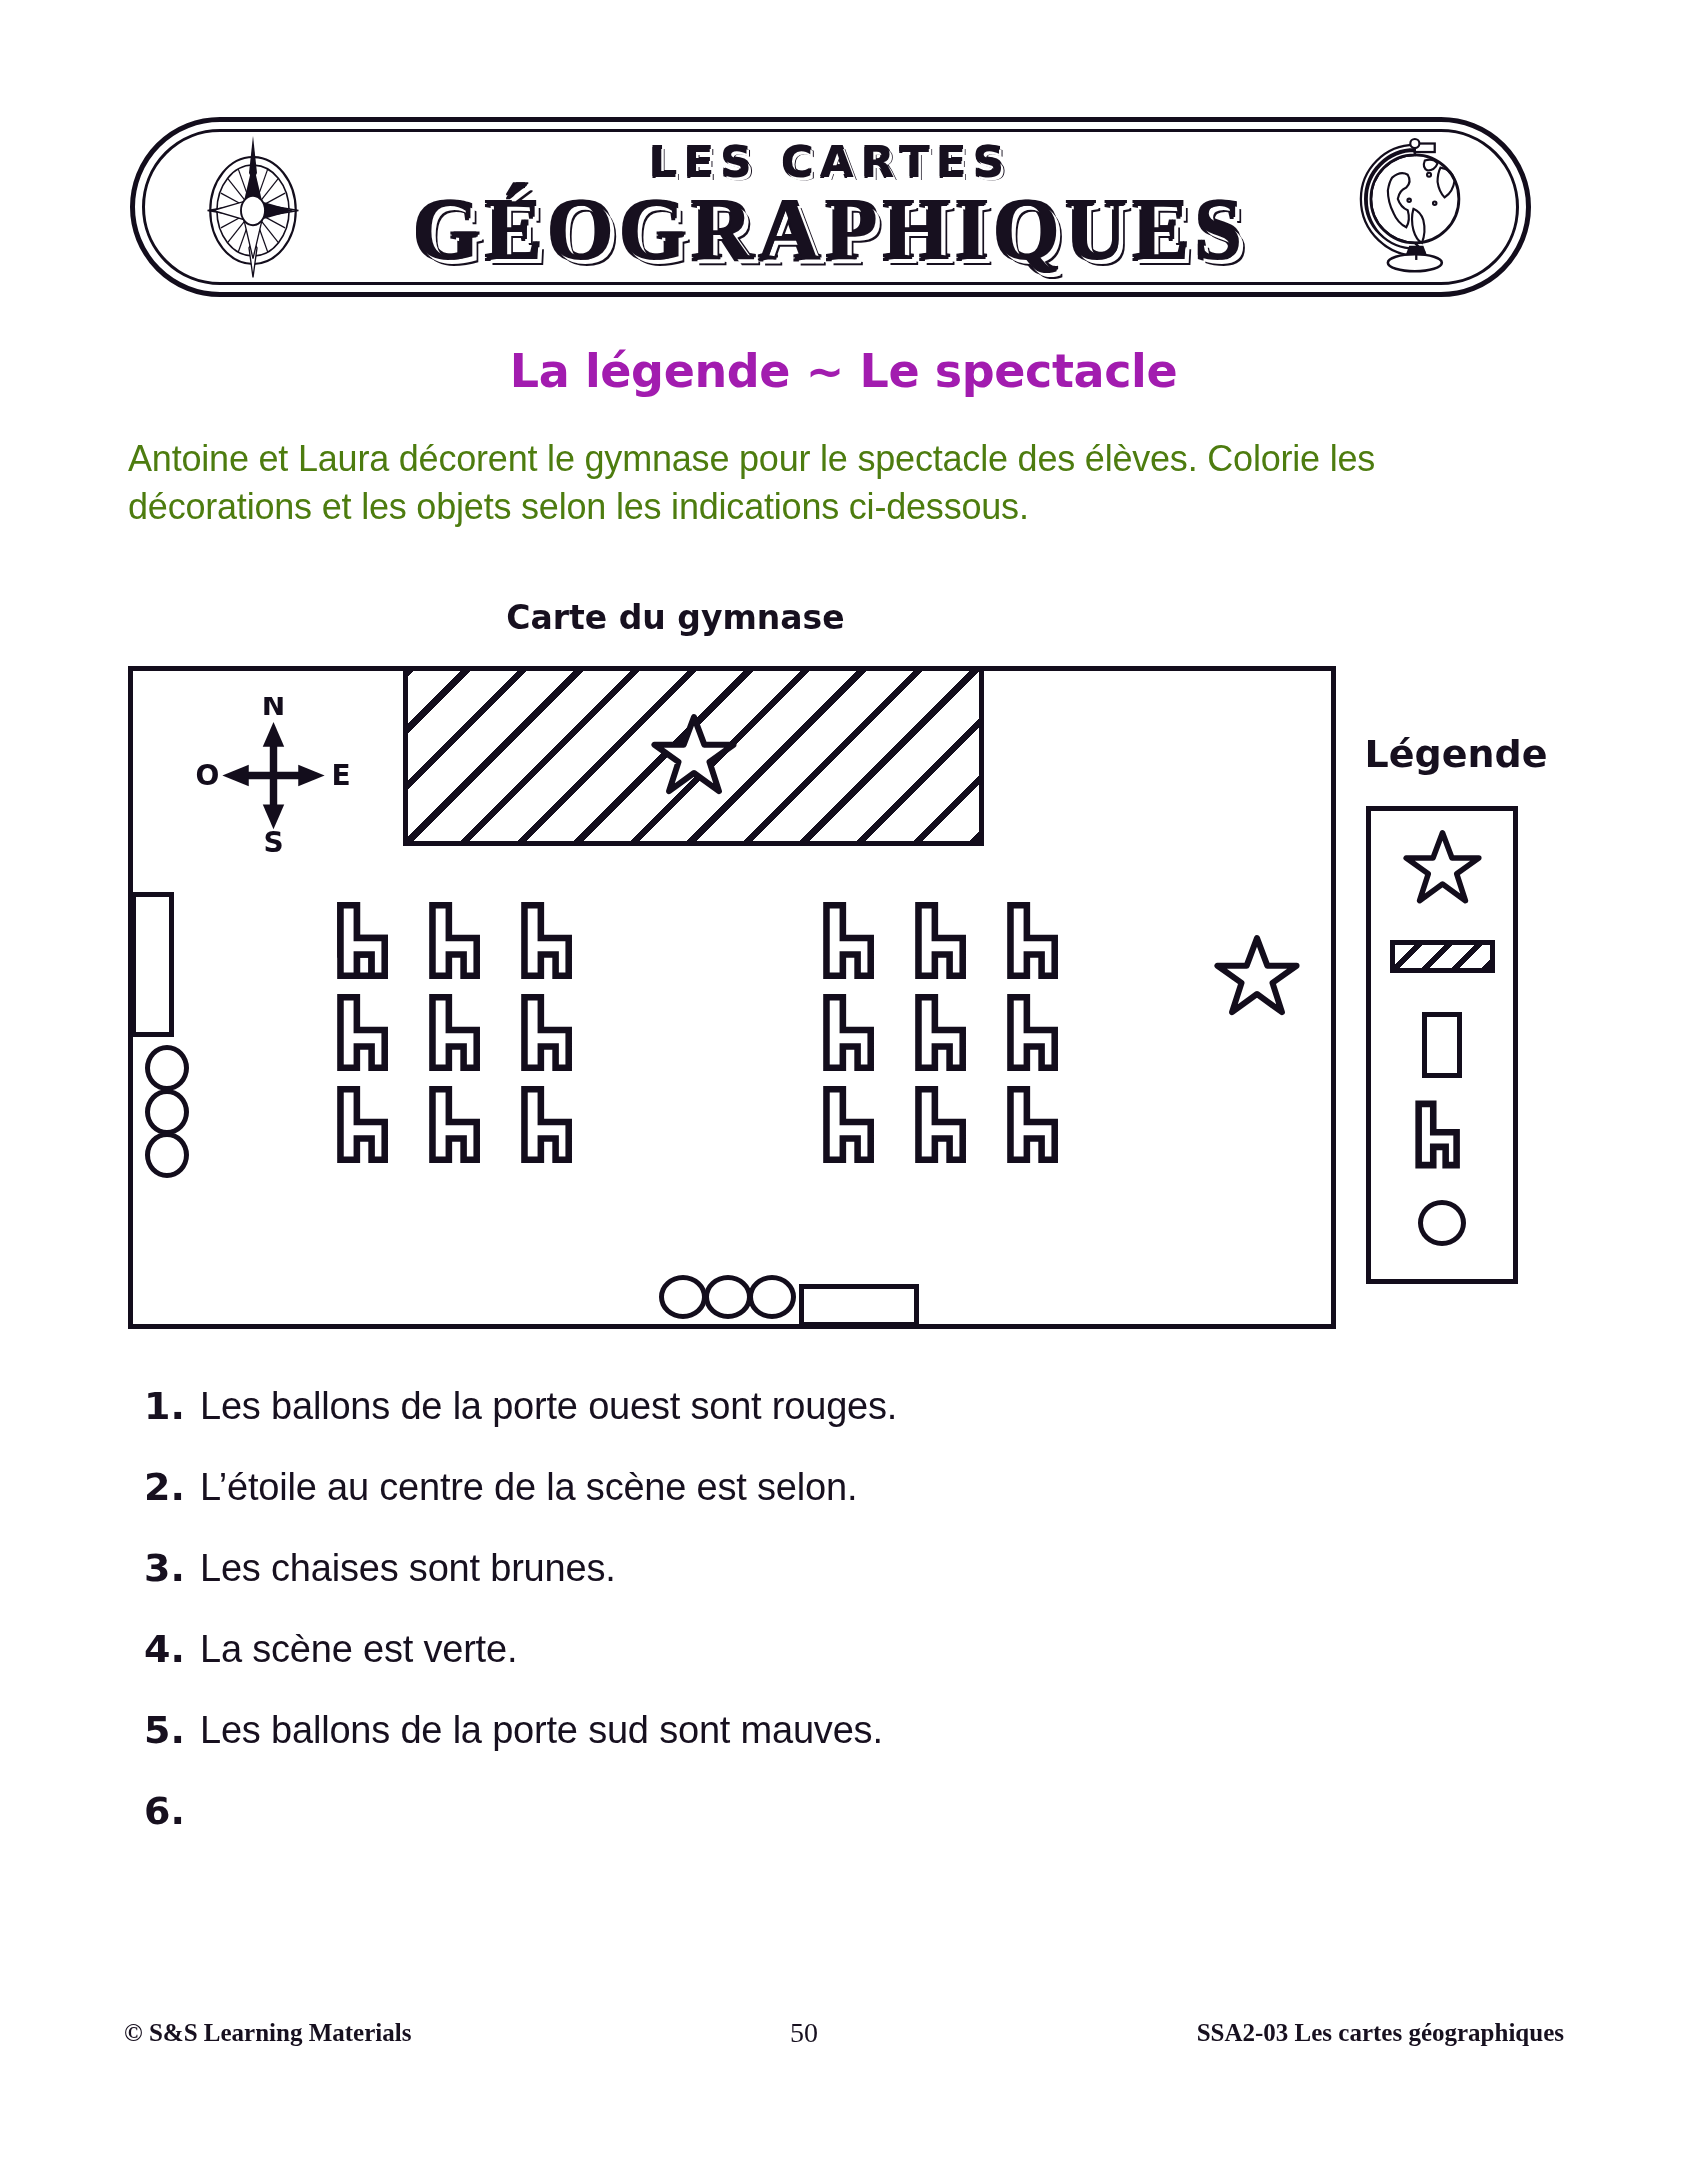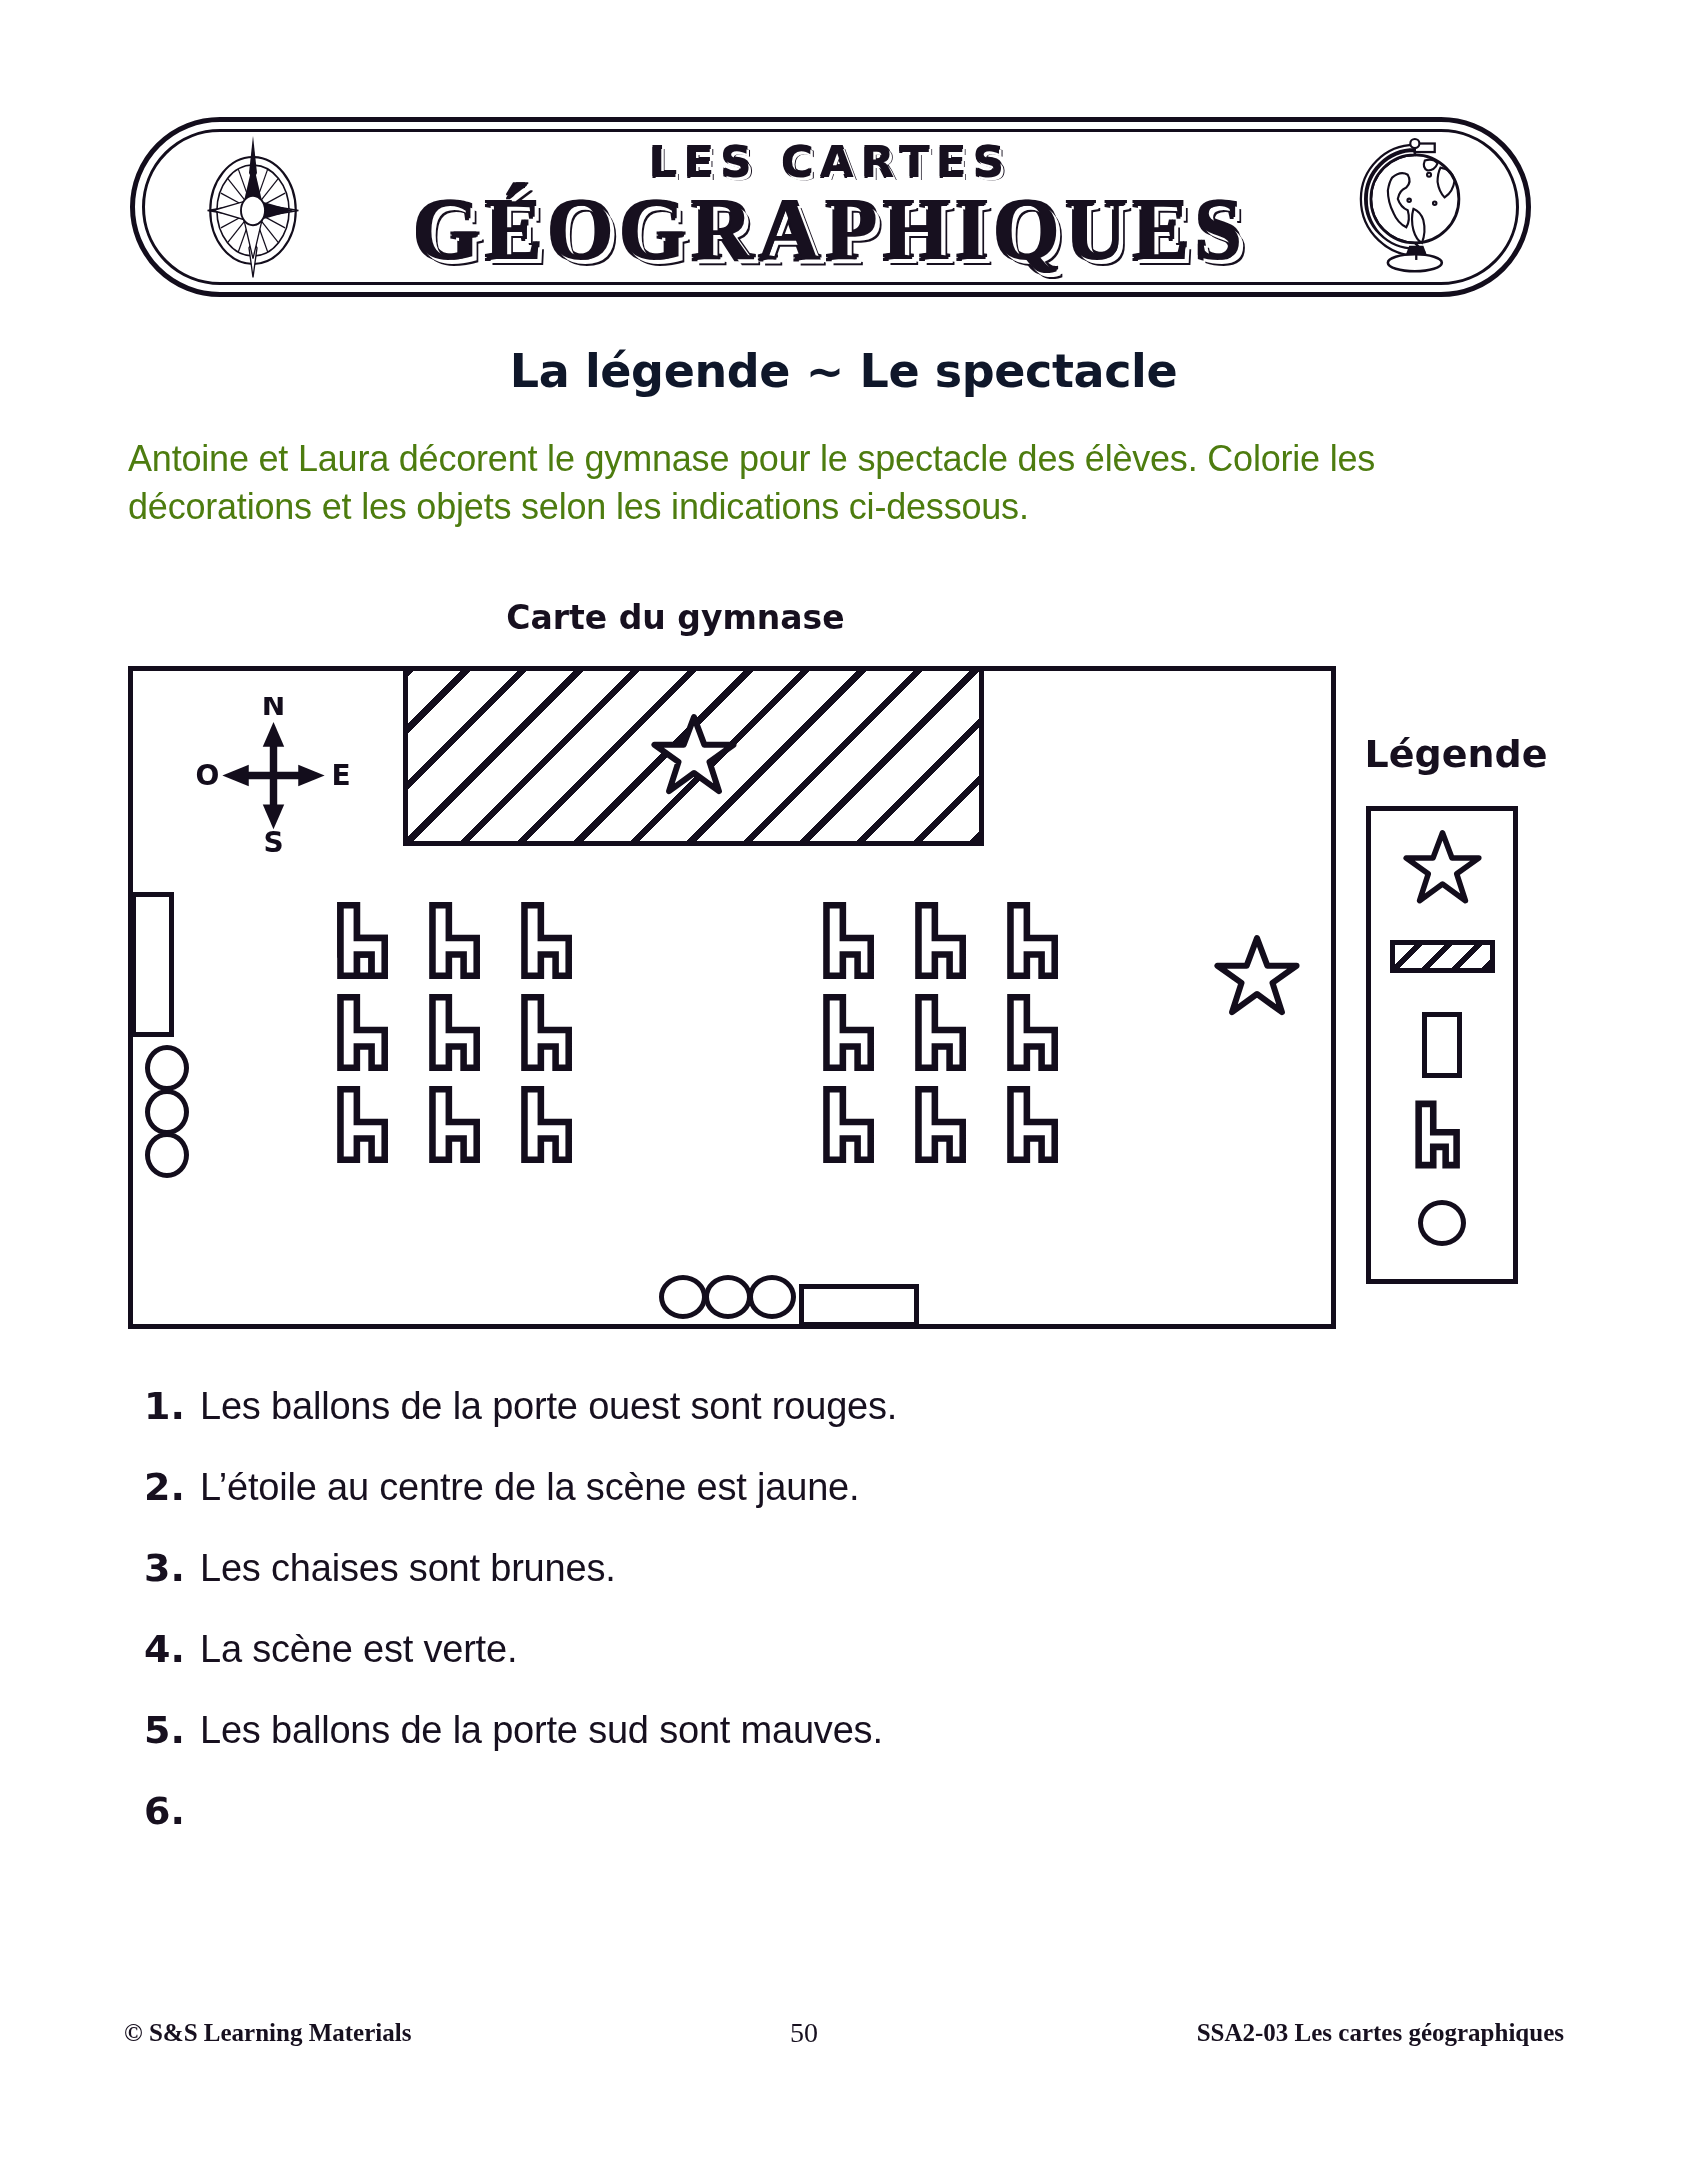--- a/index.html
+++ b/index.html
@@ -97,21 +97,21 @@
   #page-title {
     position: absolute;
     left: 0;
     top: 344px;
     width: 1687px;
     text-align: center;
     font-family: "DejaVu Sans", sans-serif;
     font-weight: 700;
     font-size: 46px;
     letter-spacing: -0.4px;
-    color: #0f172a;
+    color: #a21caf;
   }
 
   
   #intro {
     position: absolute;
     left: 128px;
     top: 435px;
     width: 1434px;
     font-size: 36px;
     line-height: 1.32;
@@ -576,21 +576,21 @@
   </div>
 </div>
 
 <div id="instructions">
   <div class="instr-row">
     <span class="instr-num">1.</span>
     <span class="instr-text">Les ballons de la porte ouest sont rouges.</span>
   </div>
   <div class="instr-row">
     <span class="instr-num">2.</span>
-    <span class="instr-text">L’étoile au centre de la scène est jaune.</span>
+    <span class="instr-text">L’étoile au centre de la scène est selon.</span>
   </div>
   <div class="instr-row">
     <span class="instr-num">3.</span>
     <span class="instr-text">Les chaises sont brunes.</span>
   </div>
   <div class="instr-row">
     <span class="instr-num">4.</span>
     <span class="instr-text">La scène est verte.</span>
   </div>
   <div class="instr-row">

